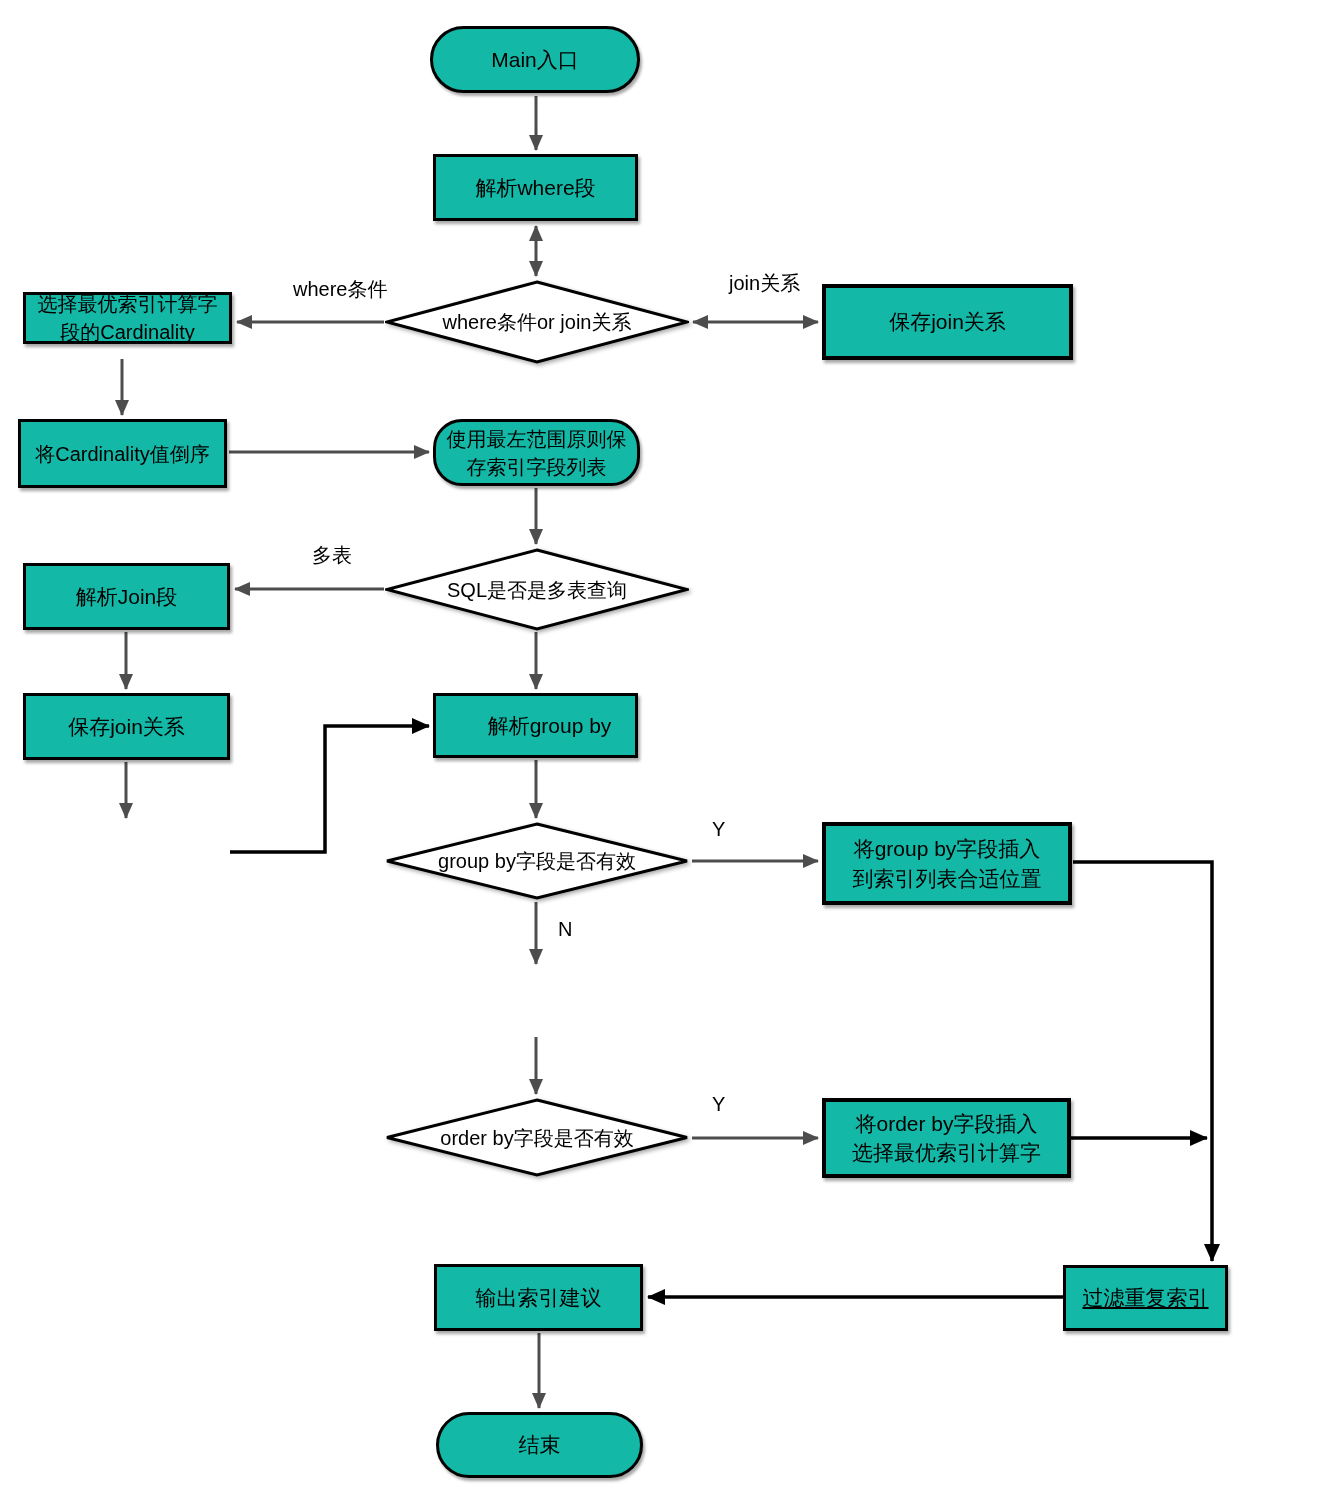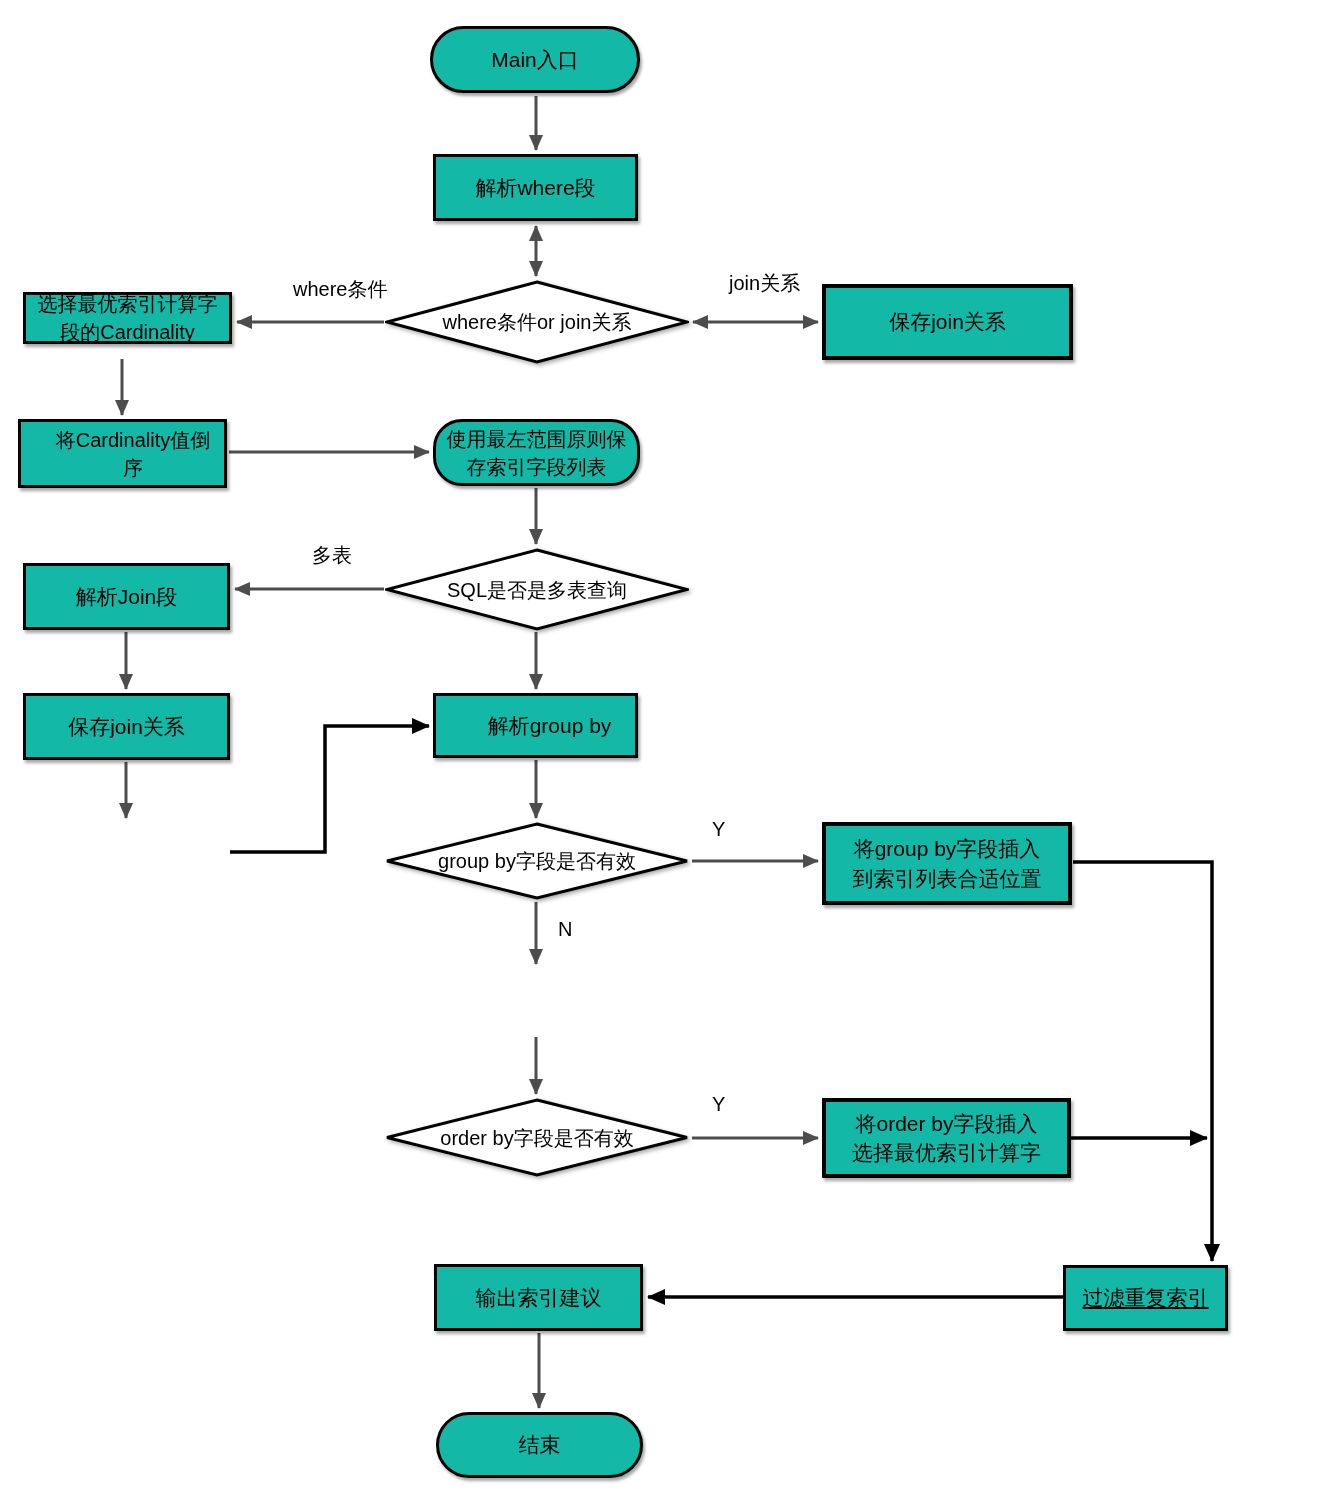--- a/index.html
+++ b/index.html
@@ -107,21 +107,21 @@
 
   <div class="node" style="left:23px;top:292px;width:209px;height:52px;font-size:20px;">
     <span>选择最优索引计算字
 段的Cardinality</span>
   </div>
 
   <div class="node thick" style="left:822px;top:284px;width:251px;height:76px;">
     <span>保存join关系</span>
   </div>
 
-  <div class="node" style="left:18px;top:419px;width:209px;height:69px;font-size:20px;padding-left:21px;">
+  <div class="node" style="left:18px;top:419px;width:209px;height:69px;font-size:20px;">
     <span>将Cardinality值倒序</span>
   </div>
 
   <div class="node" style="left:433px;top:419px;width:207px;height:67px;font-size:20px;border-radius:29px;">
     <span>使用最左范围原则保
 存索引字段列表</span>
   </div>
 
   <div class="node diamond" style="left:385px;top:548px;width:304px;height:83px;">
     <svg width="304" height="83">

